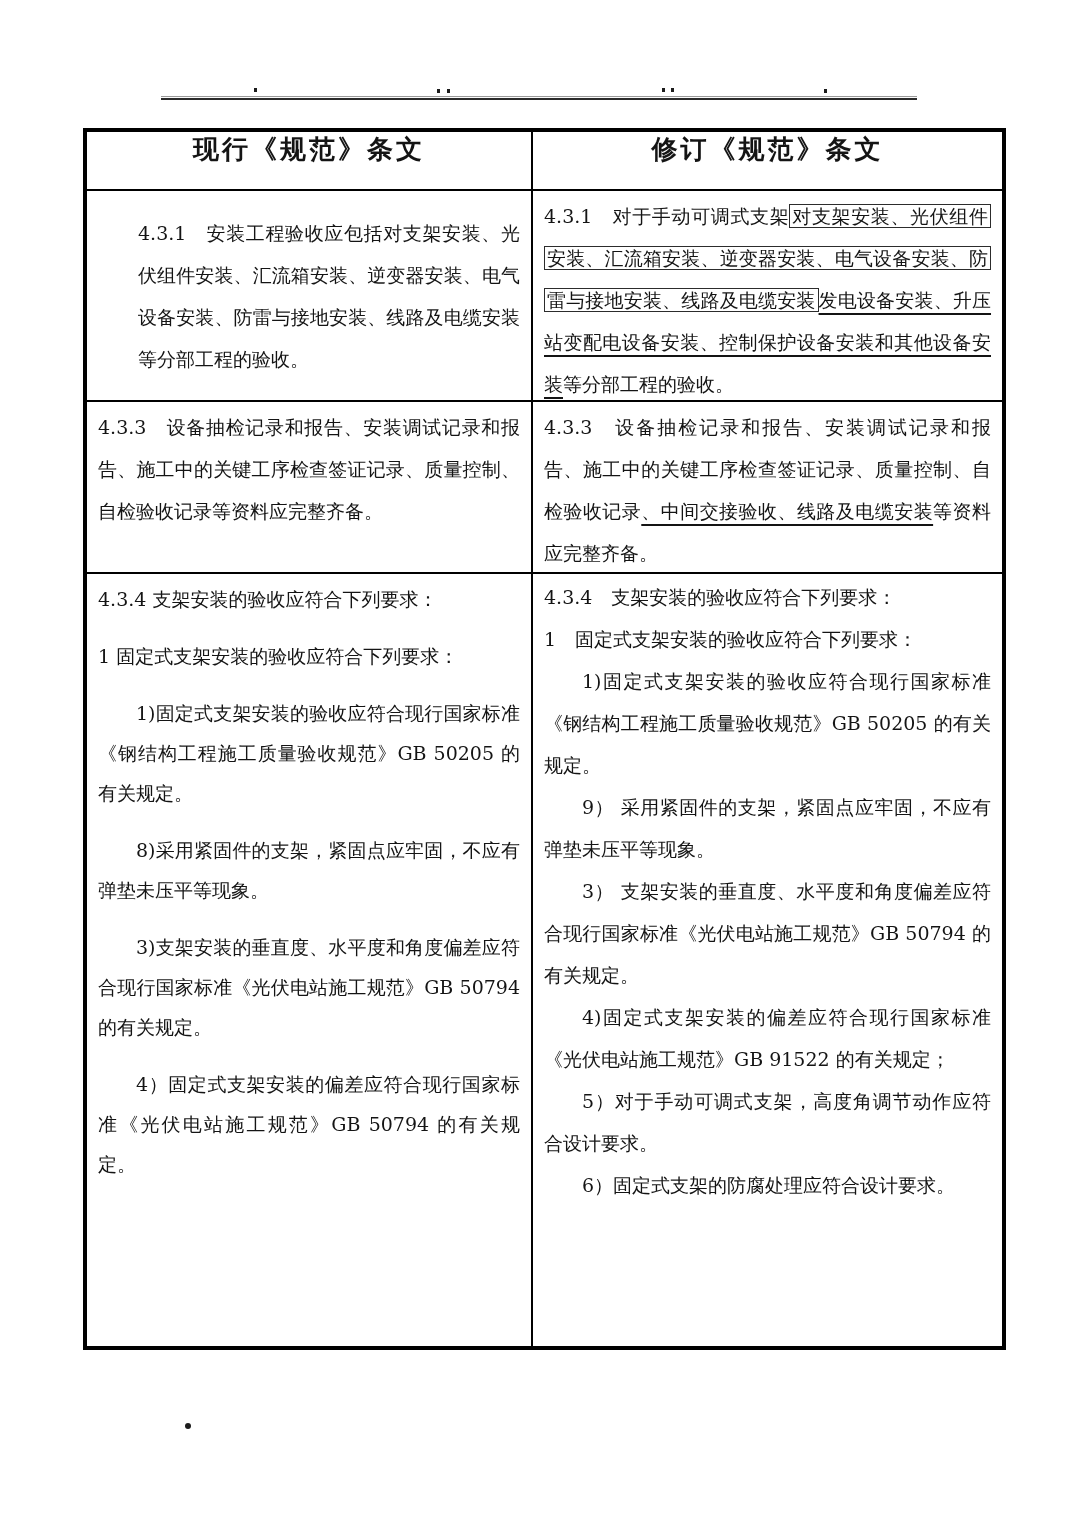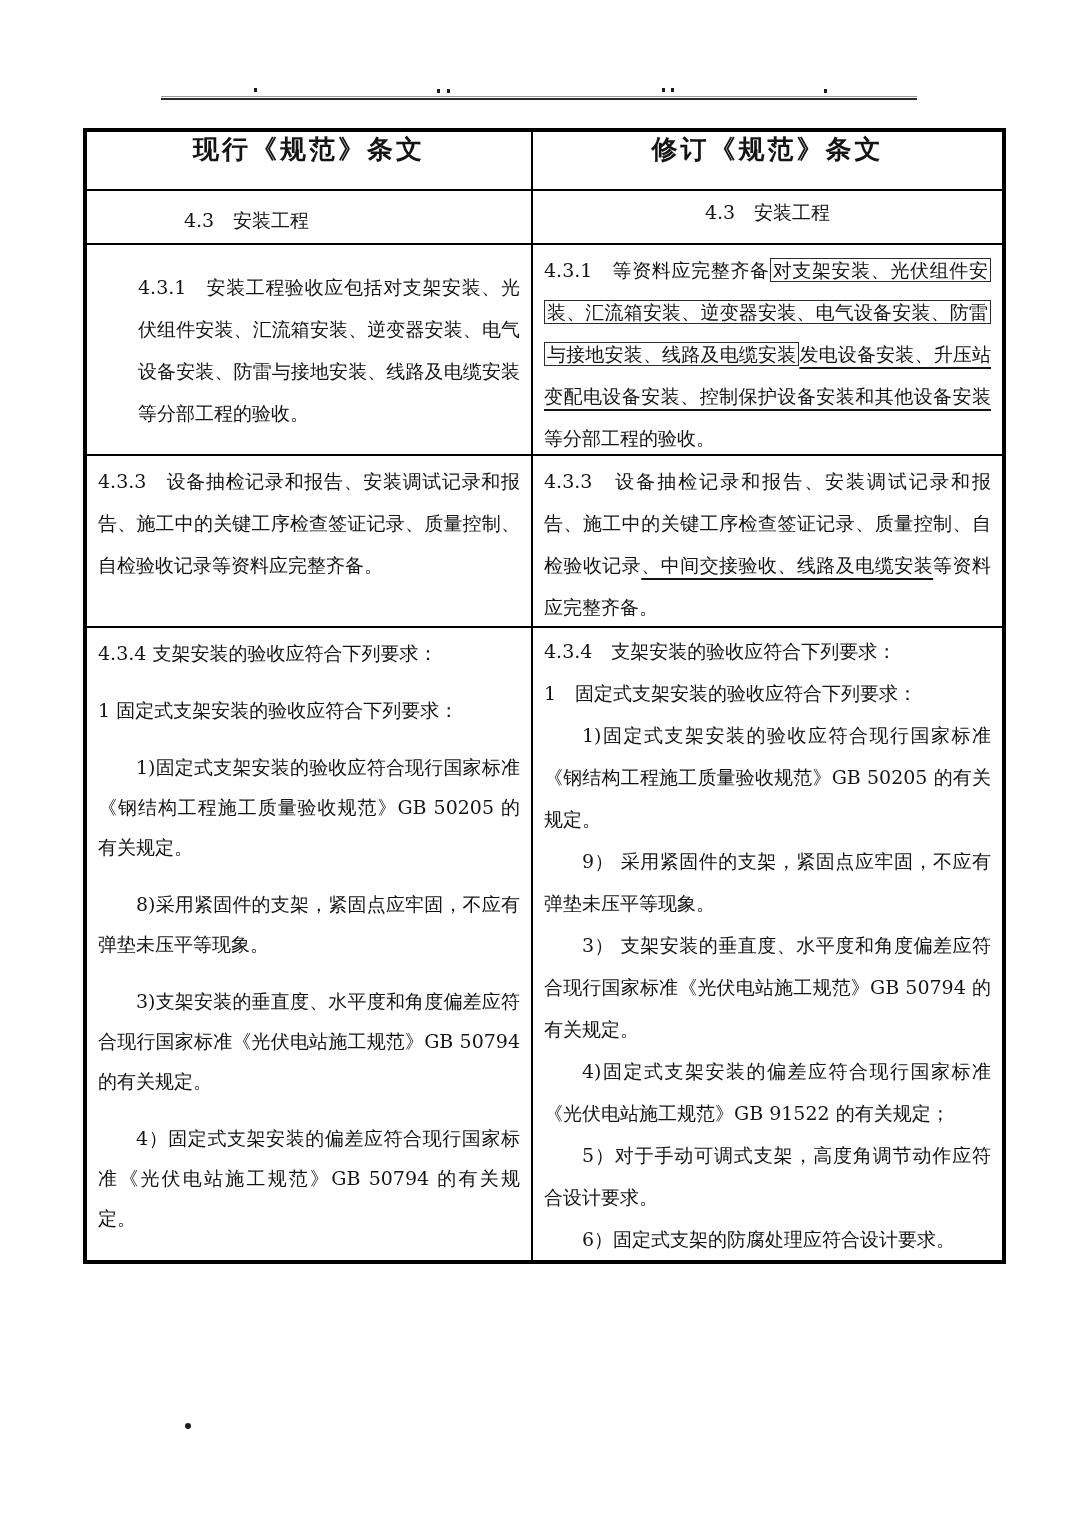--- a/index.html
+++ b/index.html
@@ -33,21 +33,21 @@
 
   .cell { overflow:hidden; padding:4px 11px; font-size:19px; line-height:42px; text-align:justify; }
   .cell .para { text-align:inherit; }
   .para.indent { text-indent:2em; }
 
   
   .r2 .cell { height:52px; }
   .r3 .cell { height:209px; }
   .r4 .cell { height:139px; }
   .r5 .cell { height:170px; }
-  .r6 .cell { height:632px; }
+  .r6 .cell { height:772px; }
 
   
   .r2 .cell { text-align:center; }
   .cell.sec-left  { display:flex; flex-direction:column; justify-content:flex-end; padding-bottom:2px; }
   .cell.sec-left .para { margin-right:125px; }
   .cell.sec-right { padding-top:0px; }
 
   
   .cell.v-center { display:flex; flex-direction:column; justify-content:center;margin-left:40px; }
 
@@ -88,42 +88,30 @@
         <col class="c-left">
         <col class="c-right">
       </colgroup>
 
     <tbody>
         <tr class="r1">
       <th class="col-title">现行《规范》条文</th>
       <th class="col-title">修订《规范》条文</th>
     </tr>
 
-    <tr class="r2">
-      <td>
-            <div class="cell sec-left">
-              <p class="para"><span class="seg plain">4.3　安装工程</span></p>
-            </div>
-          </td>
-      <td>
-            <div class="cell sec-right">
-              <p class="para"><span class="seg plain">4.3　安装工程</span></p>
-            </div>
-          </td>
-    </tr>
 
     <tr class="r3">
       <td>
             <div class="cell v-center">
               <p class="para"><span class="seg plain">4.3.1　安装工程验收应包括对支架安装、光伏组件安装、汇流箱安装、逆变器安装、电气设备安装、防雷与接地安装、线路及电缆安装等分部工程的验收。</span></p>
             </div>
           </td>
       <td>
             <div class="cell">
-              <p class="para"><span class="seg plain">4.3.1　等资料应完整齐备</span><span class="seg boxed">对支架安装、光伏组件安装、汇流箱安装、逆变器安装、电气设备安装、防雷与接地安装、线路及电缆安装</span><span class="seg underline">发电设备安装、升压站变配电设备安装、控制保护设备安装和其他设备安装</span><span class="seg plain">等分部工程的验收。</span></p>
+              <p class="para"><span class="seg plain">4.3.1　对于手动可调式支架</span><span class="seg boxed">对支架安装、光伏组件安装、汇流箱安装、逆变器安装、电气设备安装、防雷与接地安装、线路及电缆安装</span><span class="seg underline">发电设备安装、升压站变配电设备安装、控制保护设备安装和其他设备安装</span><span class="seg plain">等分部工程的验收。</span></p>
             </div>
           </td>
     </tr>
 
 
     <tr class="r5">
       <td>
             <div class="cell">
               <p class="para"><span class="seg plain">4.3.3　设备抽检记录和报告、安装调试记录和报告、施工中的关键工序检查签证记录、质量控制、自检验收记录等资料应完整齐备。</span></p>
             </div>

